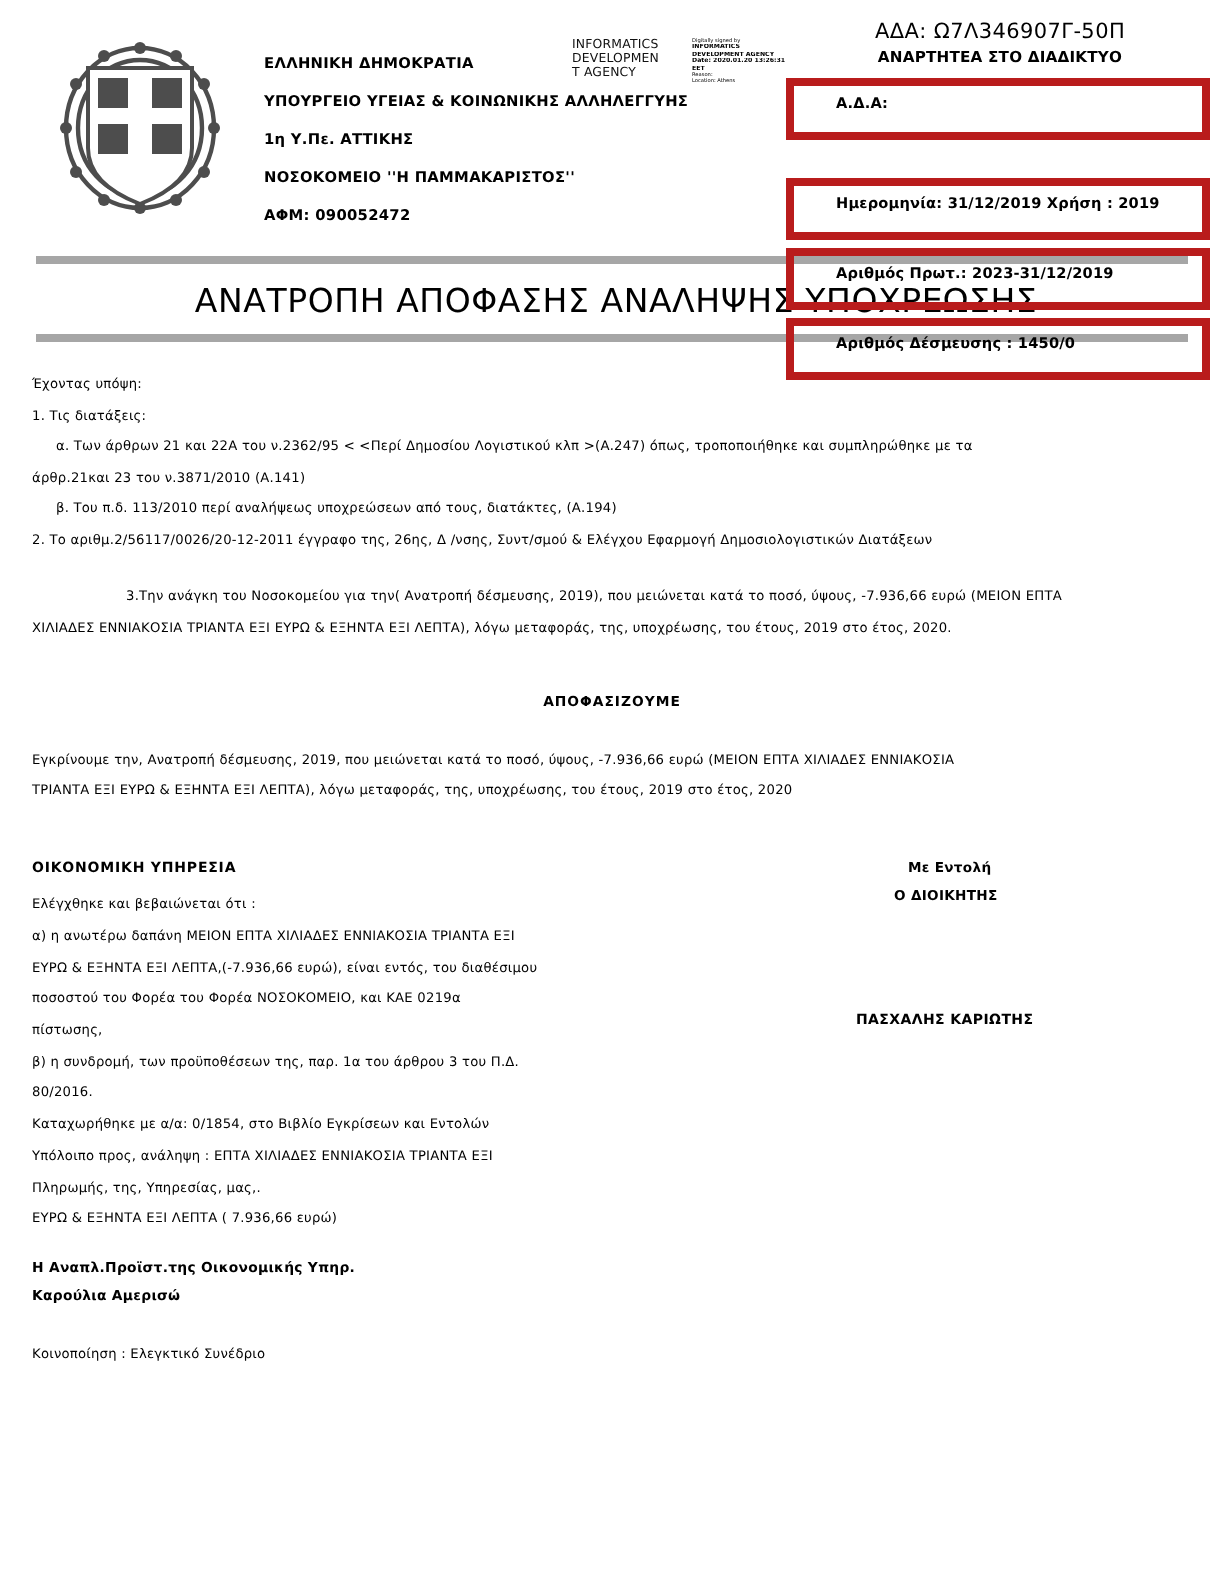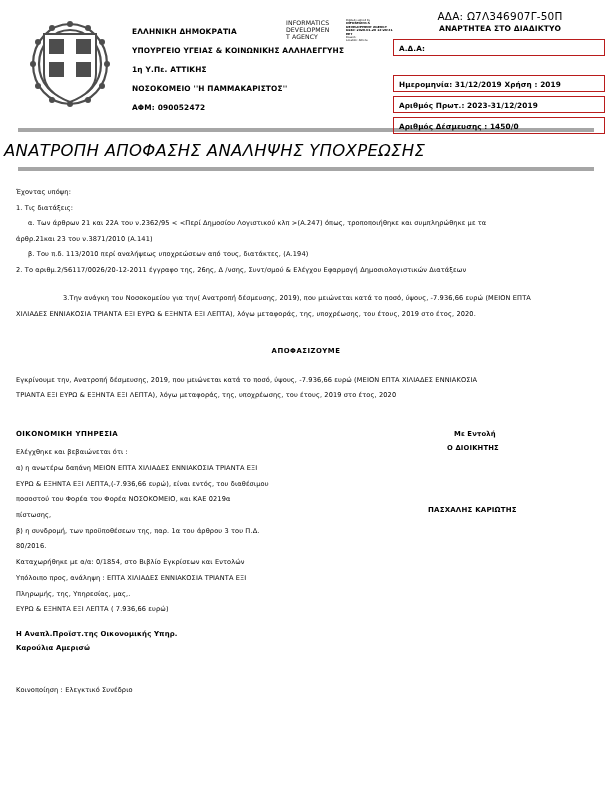--- a/index.html
+++ b/index.html
@@ -110,48 +110,47 @@
     line-height: 12px;
   }
 
   .boxes {
     position: absolute;
     left: 393px;
     top: 39px;
     width: 212px;
   }
   .infobox {
-    border: 1px solid #b91c1c;
-    height: 17px;
+    border: 4px solid #b91c1c;
+    height: 31px;
     line-height: 17px;
-    padding-left: 5px;
+    padding-left: 21px;
     font-size: 7.3px;
     font-weight: bold;
     box-sizing: border-box;
     white-space: nowrap;
     letter-spacing: 0.1px;
   }
   .infobox.gap-a { margin-top: 19px; }
   .infobox.gap-b { margin-top: 4px; }
 
   
   .rule {
     height: 4px;
     background: #a6a6a6;
     margin: 0 18px;
   }
   .rule.top { margin-top: 6px; }
   .doc-title {
-    text-align: left;
+    text-align: center;
     font-size: 16.5px;
     letter-spacing: 0.3px;
     padding: 9px 0 7px 4px;
     font-weight: normal;
     font-family: "DejaVu Sans", "Liberation Sans", sans-serif;
-    font-style: italic;
   }
 
   
   .body {
     position: relative;
     padding: 0 16px;
     margin-top: 14px;
     font-size: 6.6px;
     line-height: 15.5px;
     letter-spacing: 0.12px;
@@ -218,21 +217,21 @@
     width: 300px;
     margin-top: 9px;
   }
   .sign-line {
     font-weight: bold;
     font-size: 6.9px;
     line-height: 14px;
     letter-spacing: 0.15px;
   }
   .notify {
-    margin-top: 28px;
+    margin-top: 15px;
     font-size: 6.6px;
     letter-spacing: 0.12px;
   }
 </style>
 </head>
 <body>
 
 <div class="page">
 
   <div class="header">

